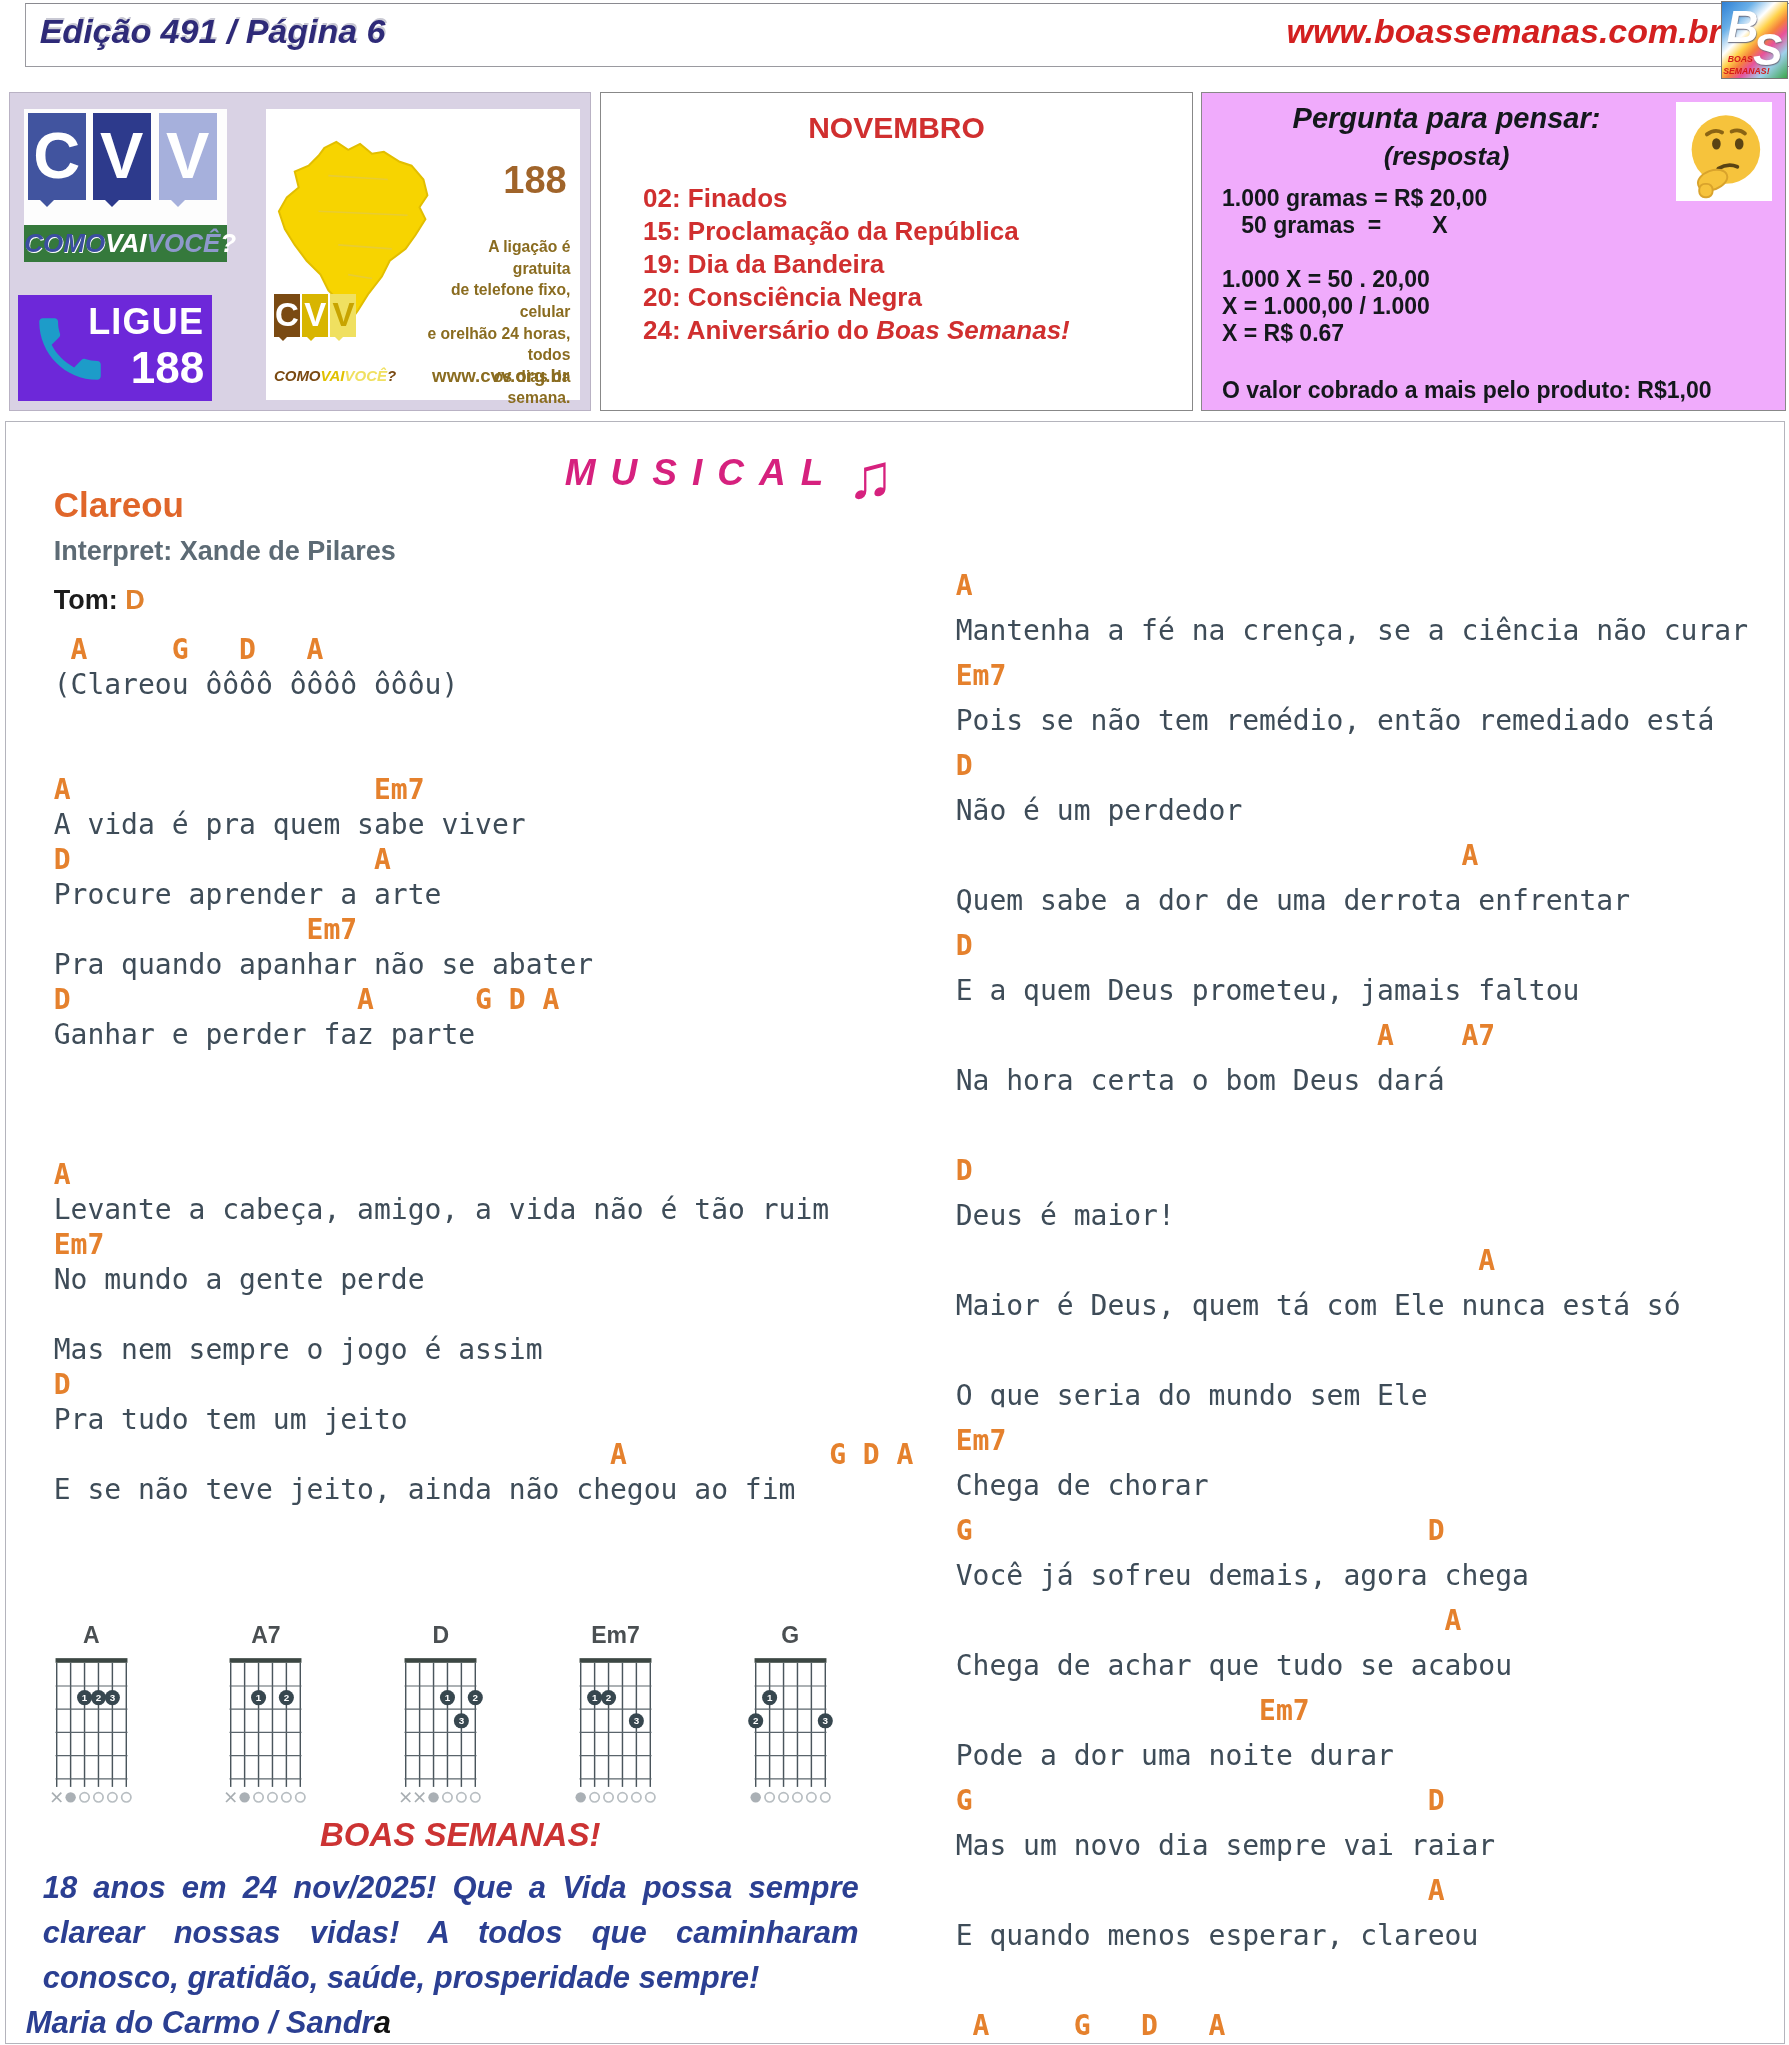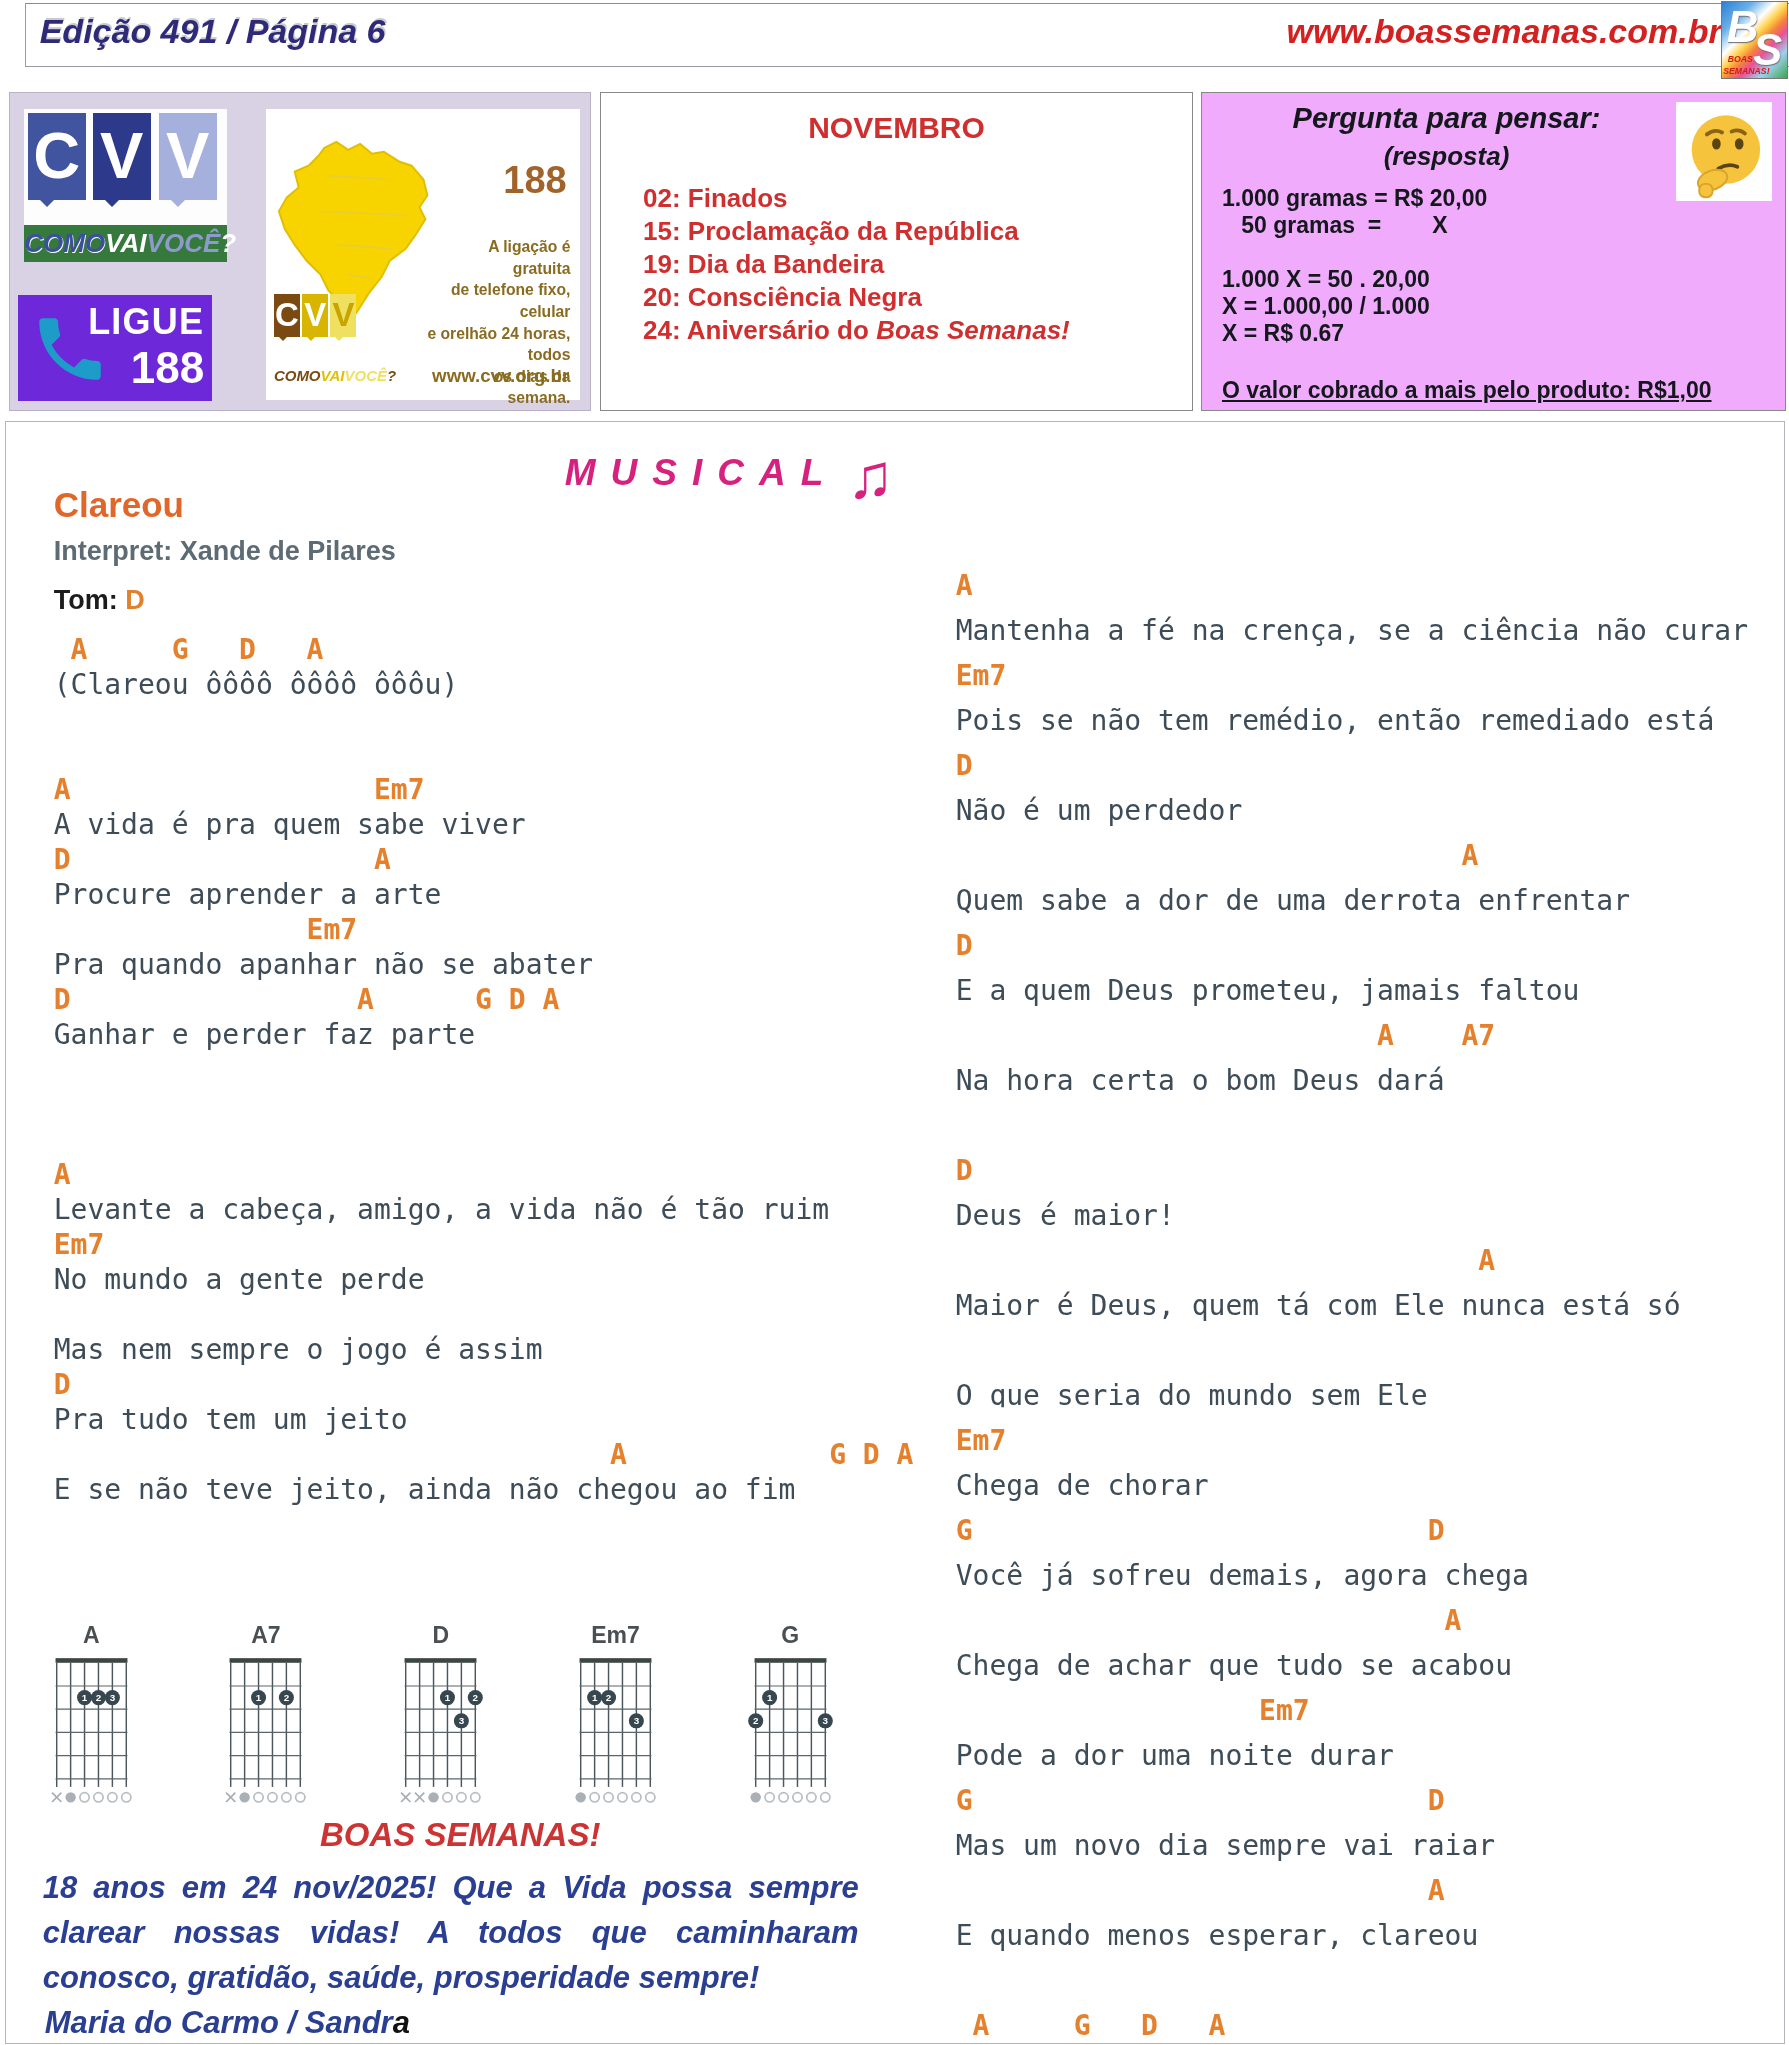--- a/index.html
+++ b/index.html
@@ -50,21 +50,21 @@
   .cal-title{margin:0;position:absolute;left:0;top:17.5px;width:100%;text-align:center;font-size:30px;font-weight:bold;color:#d02f2f;}
   .cal-items{position:absolute;left:42px;top:89px;}
   .cal-item{font-size:26px;line-height:33px;font-weight:bold;color:#d02f2f;white-space:nowrap;}
   .cal-item em{font-style:italic;}
 
   .q-box{position:absolute;left:1201px;top:92px;width:583px;height:317px;background:#f0abfc;border:1.7px solid #888;}
   .q-title{margin:0;position:absolute;left:23px;top:9.3px;width:443px;text-align:center;font-size:29px;font-weight:bold;font-style:italic;color:#14181c;}
   .q-sub{margin:0;position:absolute;left:23px;top:48px;width:443px;text-align:center;font-size:26px;font-weight:bold;font-style:italic;color:#14181c;}
   .emoji-box{position:absolute;right:13px;top:9.3px;width:96px;height:99px;background:#fff;}
   .q-lines{position:absolute;left:20px;top:92px;font-size:23px;line-height:27px;font-weight:bold;color:#14181c;white-space:pre;}
-  .q-answer{position:absolute;left:20px;top:284px;font-size:23px;font-weight:bold;color:#14181c;white-space:nowrap;text-decoration:underline;}
+  .q-answer{position:absolute;left:20px;top:284px;font-size:23px;font-weight:bold;color:#14181c;white-space:nowrap;}
 
   
   .content{position:absolute;left:4.7px;top:421px;width:1778px;height:1621px;border:1.2px solid #b4b4bc;background:#fff;}
   .musical{position:absolute;left:559px;top:30px;font-size:37px;font-weight:bold;font-style:italic;color:#d6217e;letter-spacing:15px;white-space:nowrap;}
   .musical .note{font-size:63px;letter-spacing:0;vertical-align:-13px;line-height:0;margin-left:8.2px;}
   .song-title{margin:0;position:absolute;left:48px;top:63px;font-size:35px;font-weight:bold;color:#e0662a;}
   .interp{position:absolute;left:48px;top:114px;font-size:27px;font-weight:bold;color:#5d6b75;}
   .tom{position:absolute;left:48px;top:163px;font-size:27px;font-weight:bold;color:#1c1c1c;}
   .tom-d{color:#e0812d;}
   .songcol{position:absolute;font-family:"DejaVu Sans Mono",monospace;font-size:28px;white-space:pre;}
@@ -75,21 +75,21 @@
   .sline.chord{font-weight:bold;color:#e5812d;}
   .sline.lyric{color:#3e4c58;}
   .sline.clip{clip-path:inset(0 0 24% 0);}
 
   .diagrams{position:absolute;left:42px;top:1200px;width:786px;display:flex;justify-content:space-between;}
   .diag{text-align:center;}
   .diag-name{font-size:23px;font-weight:bold;color:#4a4f52;margin-bottom:3.5px;}
 
   .foot-head{position:absolute;left:35px;top:1394px;width:839px;text-align:center;font-size:33px;font-weight:bold;font-style:italic;color:#cc3333;}
   .foot-msg{margin:4px;position:absolute;left:33px;top:1439px;width:816px;font-size:31px;line-height:45px;font-weight:bold;font-style:italic;color:#2b3f92;text-align:justify;}
-  .sig{position:absolute;left:39px;top:1583px;font-size:31px;font-weight:bold;font-style:italic;color:#2b3f92;}
+  .sig{position:absolute;left:20px;top:1583px;font-size:31px;font-weight:bold;font-style:italic;color:#2b3f92;}
   .sig-a{color:#111;}
 </style>
 </head>
 <body>
 
 <div class="page">
 
   <header class="topbar">
     <div class="edition">Edição 491 / Página 6</div>
     <div class="site-url">www.boassemanas.com.br</div>

